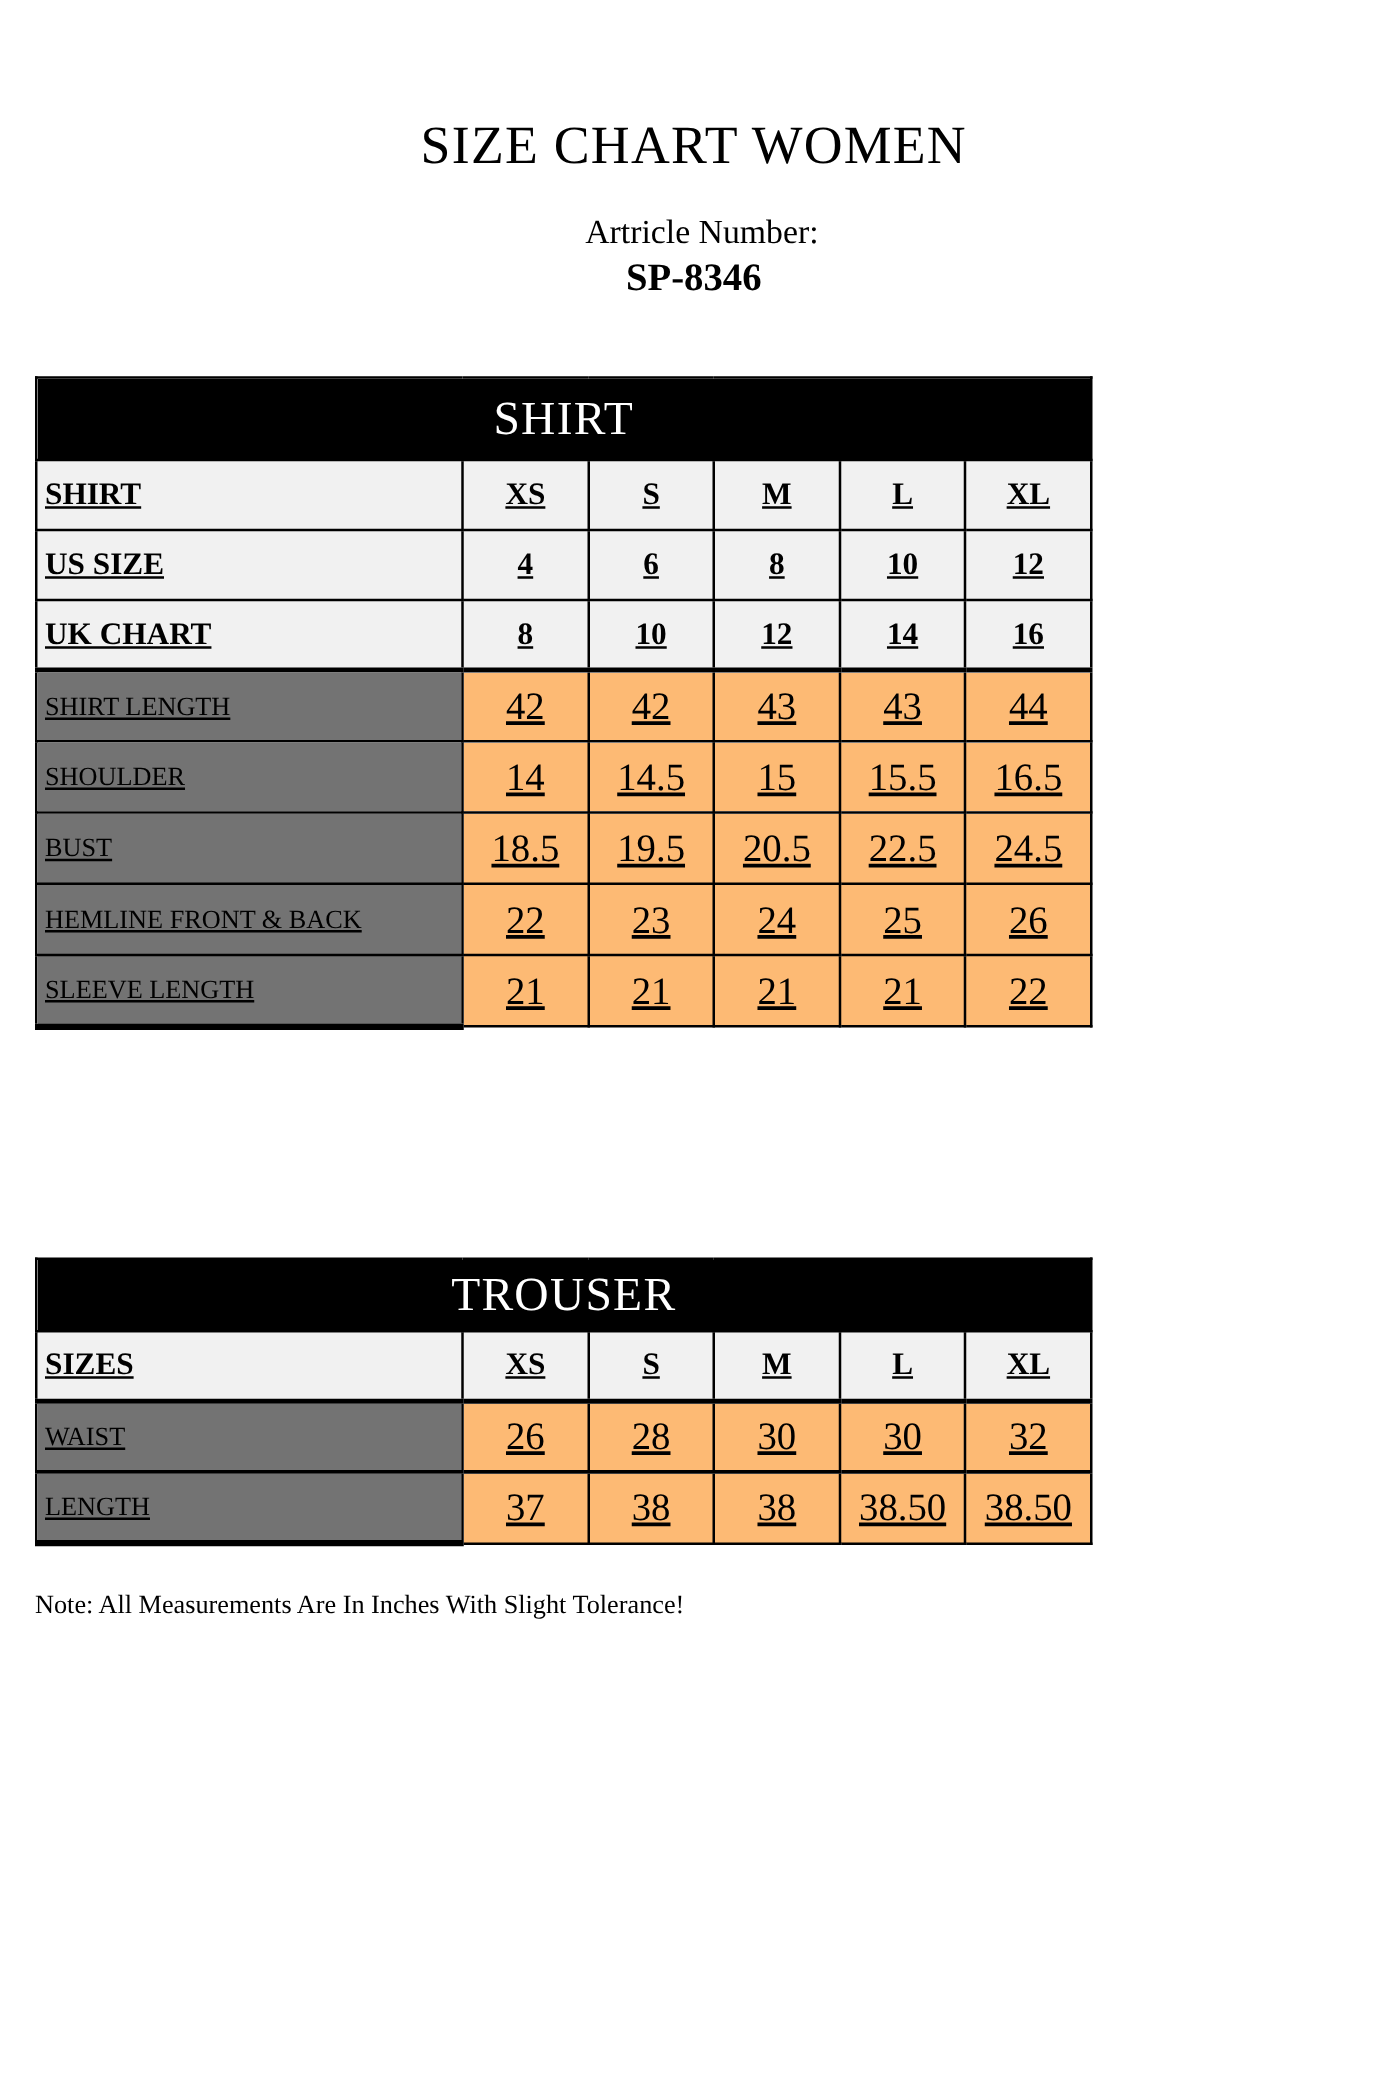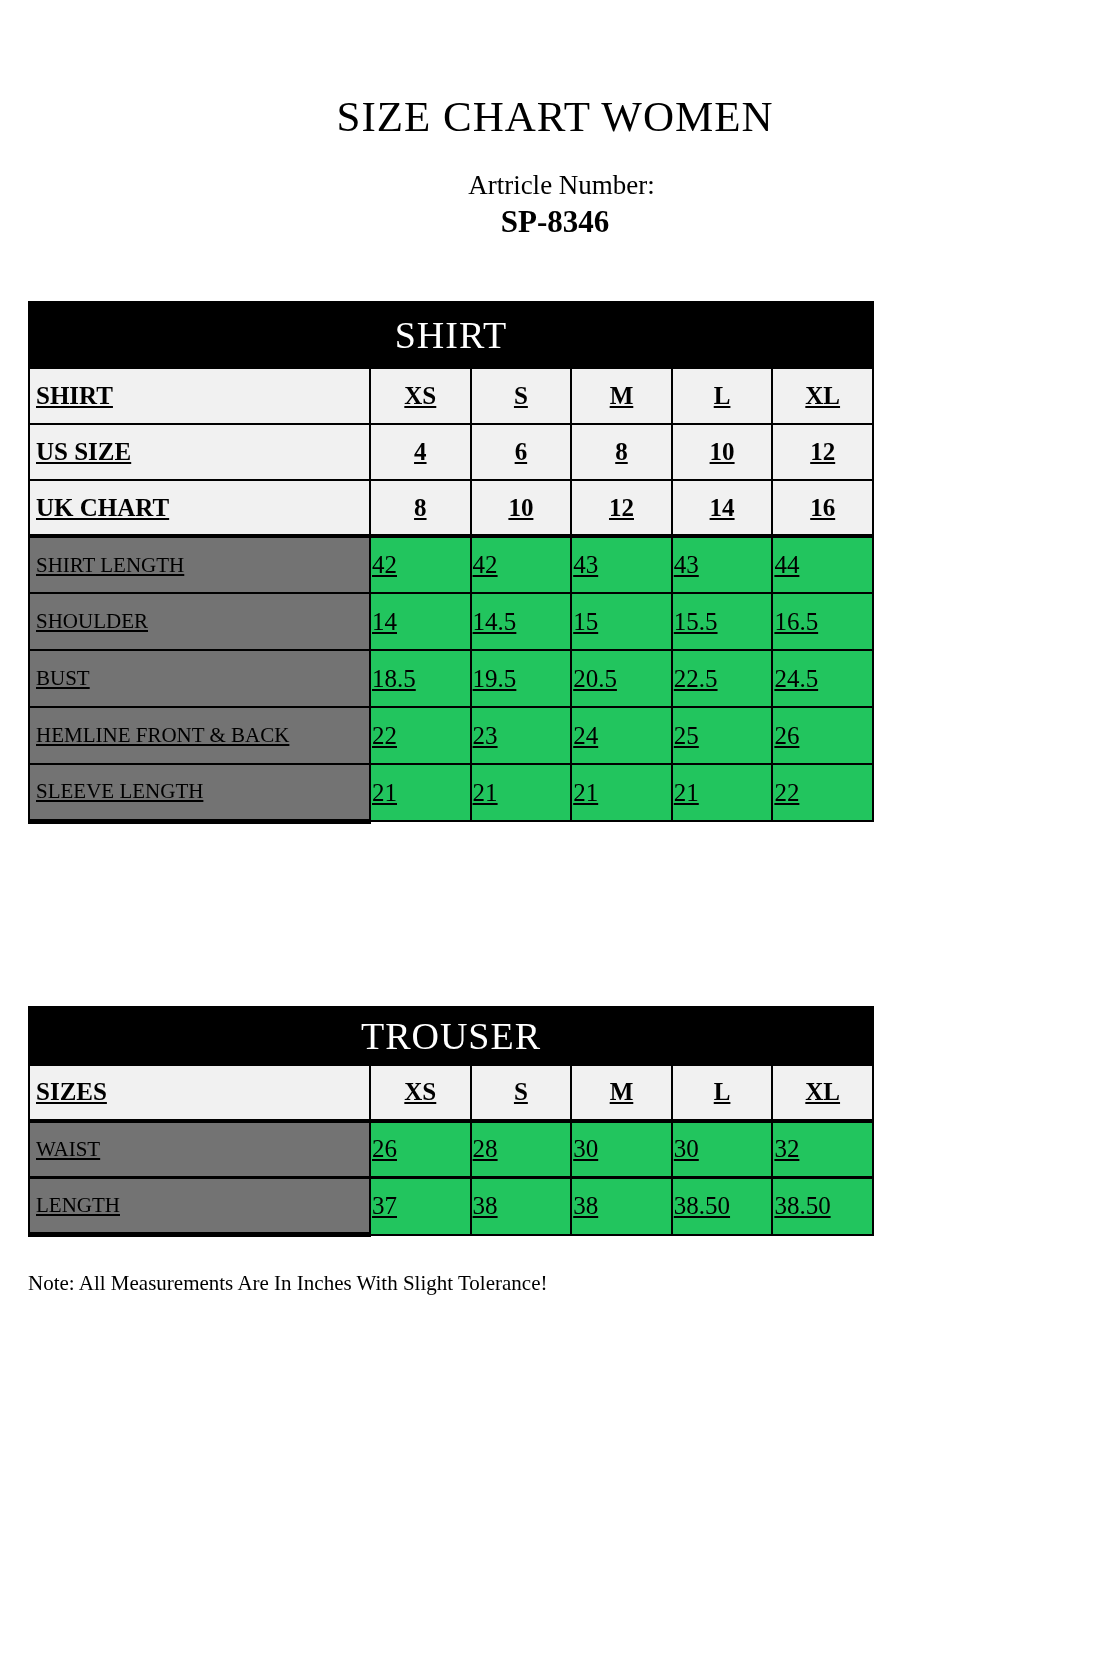--- a/index.html
+++ b/index.html
@@ -40,22 +40,22 @@
   tr.size-row{height:56px;}
   tr.measure-row{height:57px;}
   tr.size-row td{background:#f1f1f1;font-weight:700;}
   tr.size-row td.label{font-size:25px;text-align:left;padding-left:6px;vertical-align:middle;}
   tr.size-row td.val{font-size:25px;text-align:center;vertical-align:middle;}
   tr.measure-row td.label{
     background:#737373;font-size:21px;font-weight:400;
     text-align:left;padding-left:6px;vertical-align:middle;
   }
   tr.measure-row td.val{
-    background:#22c55e;font-size:25px;font-weight:400;
-    text-align:left;vertical-align:middle;
+    background:#fdba74;font-size:31px;font-weight:400;
+    text-align:center;vertical-align:middle;
   }
   tr.thick-sep td{border-bottom-width:4px;}
   tr.semi-sep td{border-bottom-width:3px;}
   tr.last-row td.label{border-bottom-width:5px;}
   .note{
     margin:34px 0 0 28px;
     font-size:21px;line-height:25px;text-align:left;
   }
 </style>
 </head>

